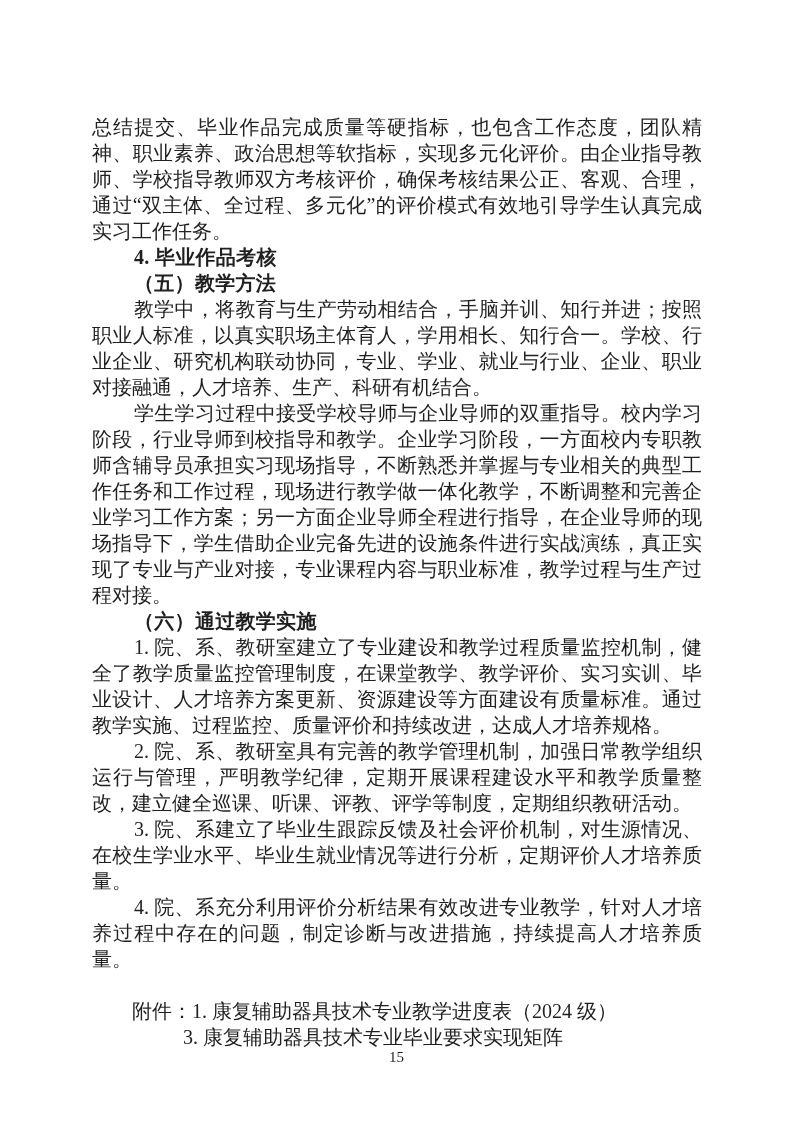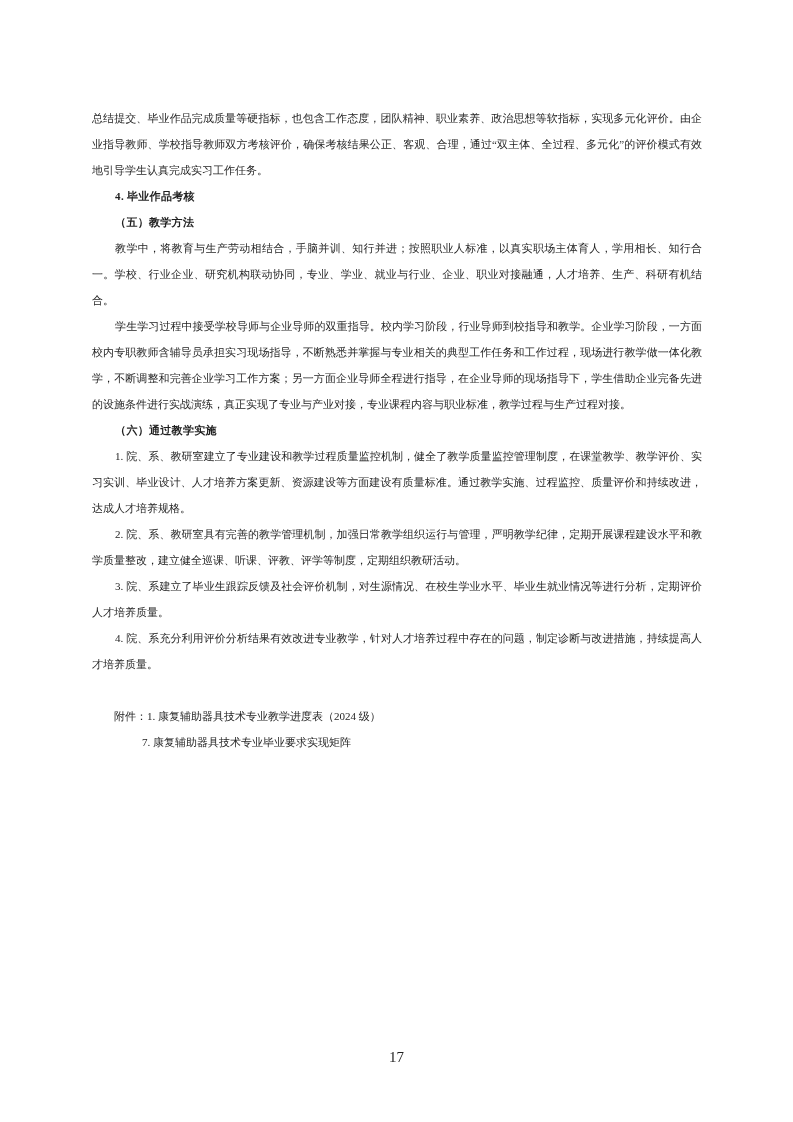--- a/index.html
+++ b/index.html
@@ -9,24 +9,24 @@
     width: 793px;
     height: 1122px;
     background: #ffffff;
     margin: 0 auto;
     overflow: hidden;
     color: #1f1f1f;
   }
   .content {
     position: absolute;
     left: 92px;
-    top: 105px;
+    top: 114px;
     width: 610px;
     font-family: "Liberation Serif", "DejaVu Serif", serif;
-    font-size: 11px;
+    font-size: 20px;
     line-height: 26px;
     text-align: justify;
     text-justify: inter-ideograph;
   }
   .para {
     text-indent: 2.1em;
   }
   .cont {
     text-indent: 0;
   }
@@ -78,19 +78,19 @@
     <p class="para">1. 院、系、教研室建立了专业建设和教学过程质量监控机制，健全了教学质量监控管理制度，在课堂教学、教学评价、实习实训、毕业设计、人才培养方案更新、资源建设等方面建设有质量标准。通过教学实施、过程监控、质量评价和持续改进，达成人才培养规格。</p>
 
     <p class="para">2. 院、系、教研室具有完善的教学管理机制，加强日常教学组织运行与管理，严明教学纪律，定期开展课程建设水平和教学质量整改，建立健全巡课、听课、评教、评学等制度，定期组织教研活动。</p>
 
     <p class="para">3. 院、系建立了毕业生跟踪反馈及社会评价机制，对生源情况、在校生学业水平、毕业生就业情况等进行分析，定期评价人才培养质量。</p>
 
     <p class="para">4. 院、系充分利用评价分析结果有效改进专业教学，针对人才培养过程中存在的问题，制定诊断与改进措施，持续提高人才培养质量。</p>
 
     <div class="attachments">
       <p class="att-line1">附件：1. 康复辅助器具技术专业教学进度表（2024 级）</p>
-      <p class="att-line2">7. 康复辅助器具技术专业毕业要求实现矩阵</p>
+      <p class="att-line2">3. 康复辅助器具技术专业毕业要求实现矩阵</p>
     </div>
 
   </div>
 
-  <div class="page-number">17</div>
+  <div class="page-number">15</div>
 </div>
 
 </body></html>

